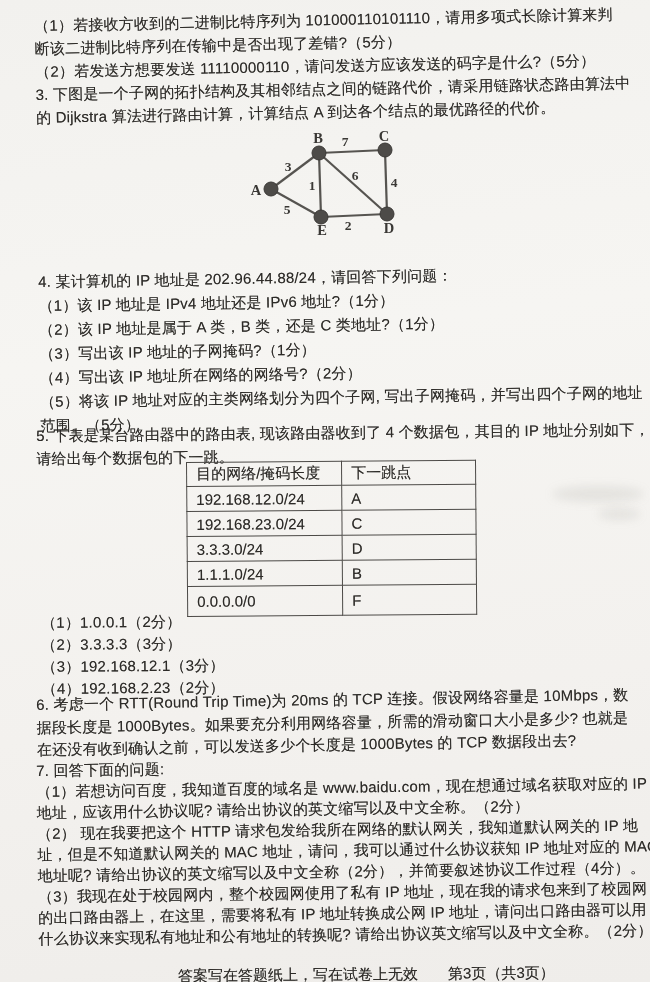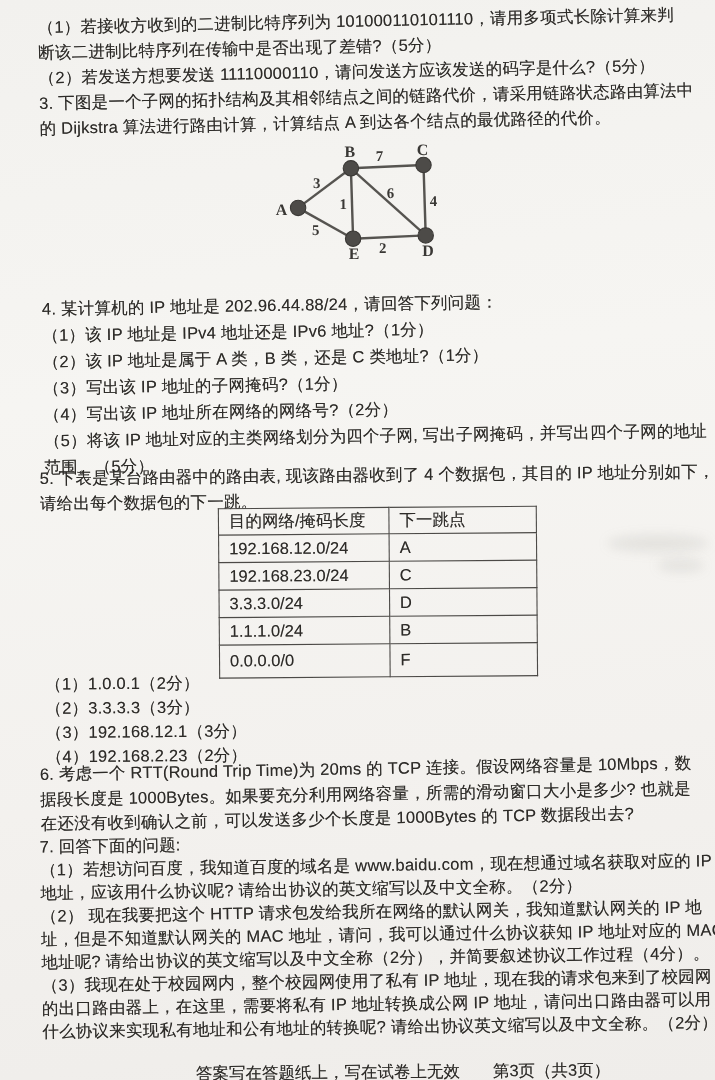--- a/index.html
+++ b/index.html
@@ -90,21 +90,21 @@
     <p class="ln">（4）写出该 IP 地址所在网络的网络号?（2分）</p>
     <p class="ln">（5）将该 IP 地址对应的主类网络划分为四个子网, 写出子网掩码，并写出四个子网的地址</p>
     <p class="ln">范围。（5分）</p>
   </div>
 
   <div class="blk lh23 r06" style="left:36px;top:424px;width:600px;">
     <p class="ln">5. 下表是某台路由器中的路由表, 现该路由器收到了 4 个数据包，其目的 IP 地址分别如下，</p>
     <p class="ln">请给出每个数据包的下一跳。</p>
   </div>
 
-  <div class="blk" style="left:198px;top:462px;">
+  <div class="blk" style="left:186px;top:462px;">
     <table class="tbl">
       <thead>
         <tr>
           <th class="col-dest">目的网络/掩码长度</th>
           <th class="col-hop">下一跳点</th>
         </tr>
       </thead>
       <tbody>
           <tr>
             <td>192.168.12.0/24</td>

